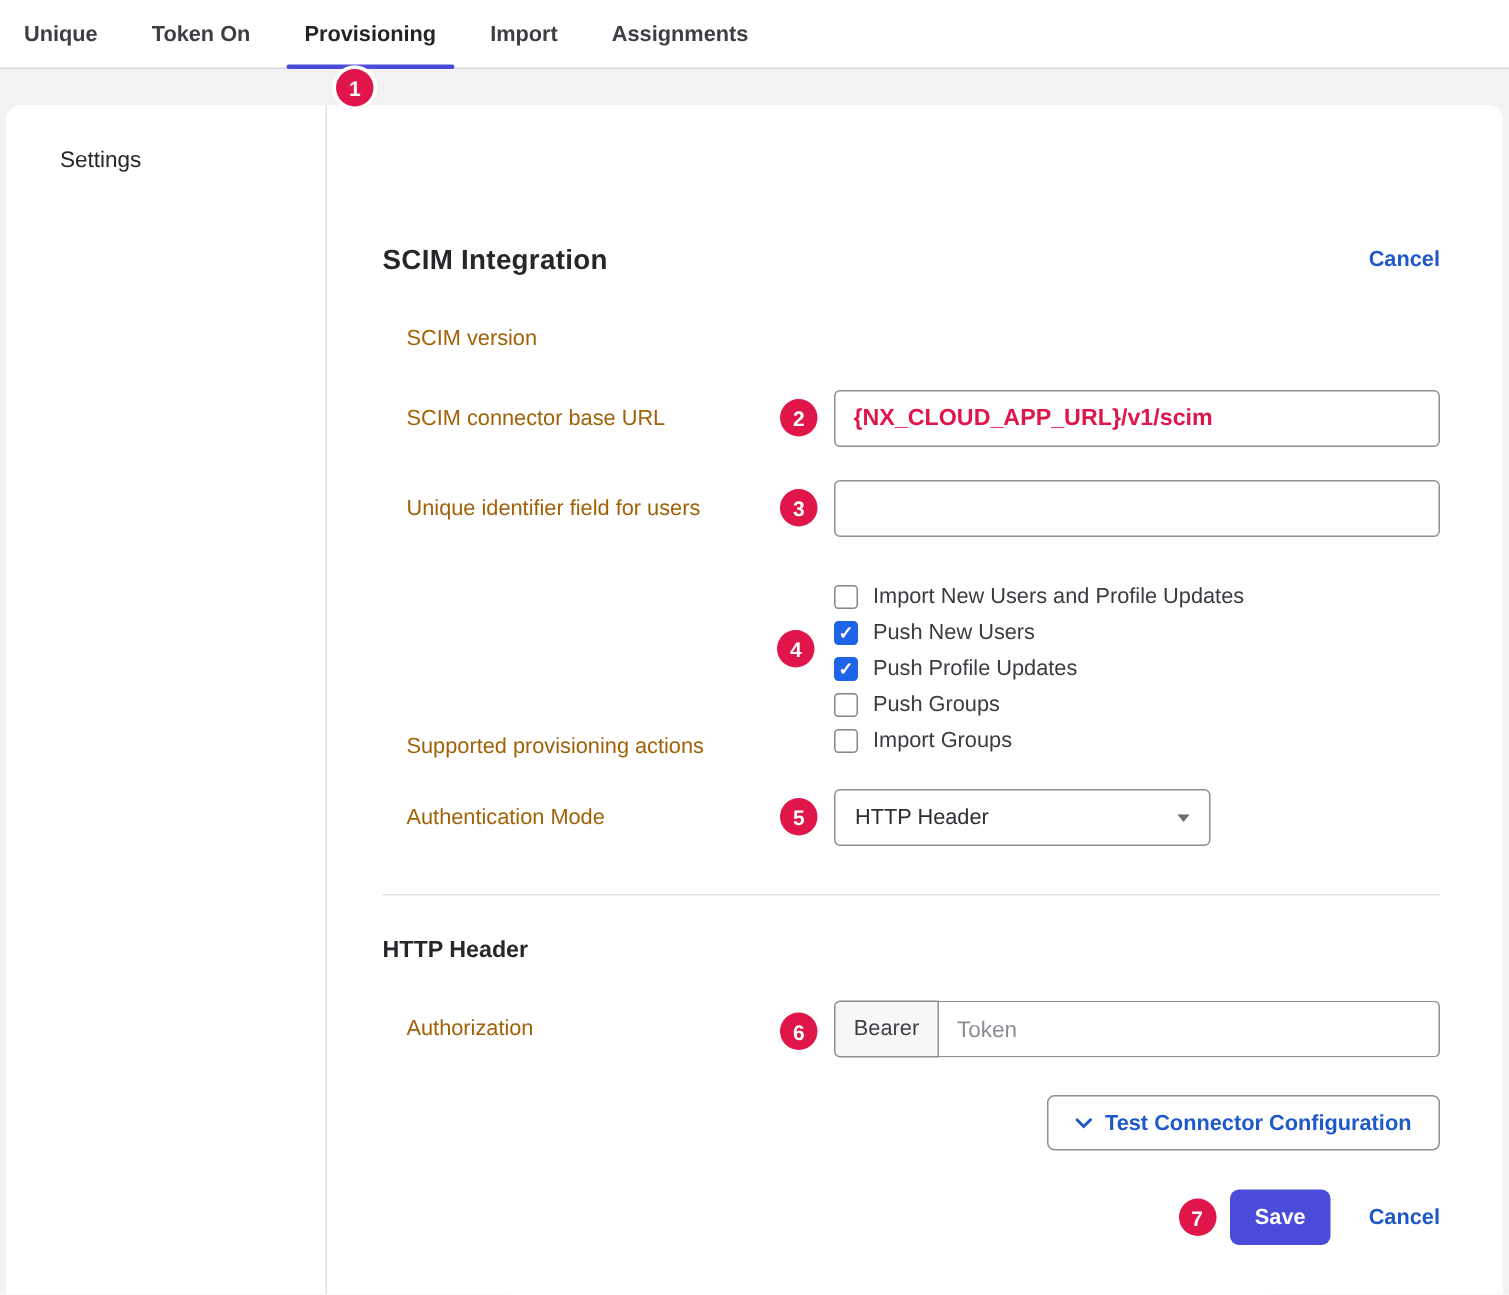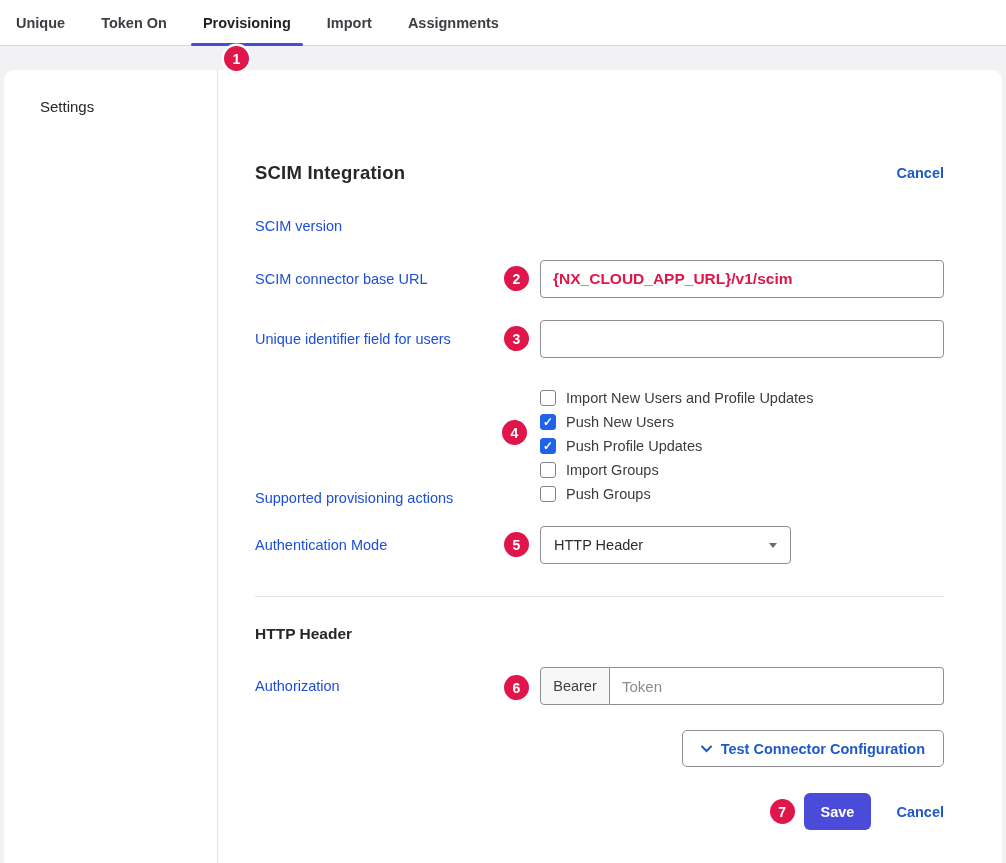--- a/index.html
+++ b/index.html
@@ -65,21 +65,21 @@
 
   .title-row {
     display:flex; justify-content:space-between; align-items:center;
     margin-bottom:34px;
   }
   .page-title { font-size:18.5px; font-weight:700; color:#26262b; letter-spacing:.2px; }
   .link { color:var(--link); font-weight:700; font-size:14.5px; cursor:pointer; text-decoration:none; }
 
   .row { display:flex; align-items:center; }
   .row.top-align { align-items:flex-end; }
-  .label { width:285px; flex:none; font-size:14.5px; color:#1d4ed8; }
+  .label { width:285px; flex:none; font-size:14.5px; color:#a16207;margin-left:16px; }
   .field { width:404px; position:relative; }
   .static-value { font-size:14.5px; color:#3f3f46; }
 
   .mb-26 { margin-bottom:26px; }
   .mb-22 { margin-bottom:22px; }
   .mb-28 { margin-bottom:28px; }
   .mb-20 { margin-bottom:20px; }
   .mb-25 { margin-bottom:25px; }
 
   .text-input {
@@ -218,25 +218,25 @@
           <div class="checkbox-row">
             <span class="checkbox" data-checked="true"></span>
             <span class="checkbox-label">Push New Users</span>
           </div>
           <div class="checkbox-row">
             <span class="checkbox" data-checked="true"></span>
             <span class="checkbox-label">Push Profile Updates</span>
           </div>
           <div class="checkbox-row">
             <span class="checkbox" data-checked="false"></span>
+            <span class="checkbox-label">Push Groups</span>
+          </div>
+          <div class="checkbox-row">
+            <span class="checkbox" data-checked="false"></span>
             <span class="checkbox-label">Import Groups</span>
-          </div>
-          <div class="checkbox-row">
-            <span class="checkbox" data-checked="false"></span>
-            <span class="checkbox-label">Push Groups</span>
           </div>
 
         </div>
       </div>
 
       <div class="row">
         <div class="label">Authentication Mode</div>
         <div class="field">
           <span class="badge badge-inline">5</span>
           <div class="select">

